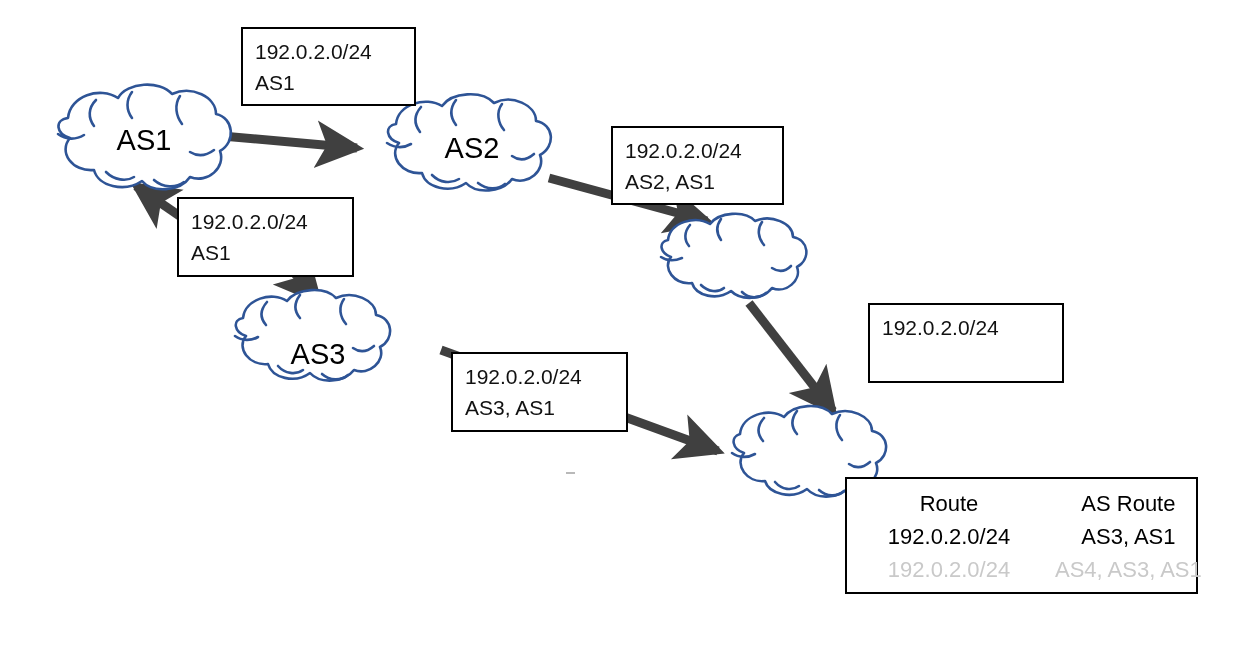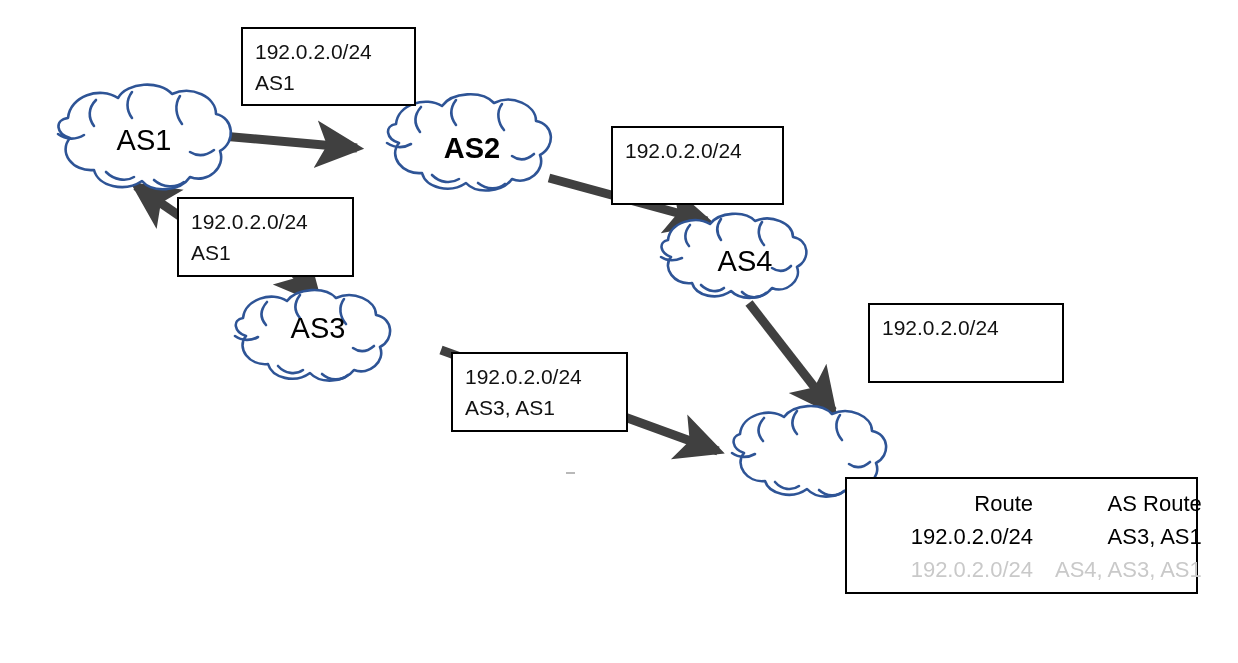--- a/index.html
+++ b/index.html
@@ -78,21 +78,21 @@
     padding: 8px 14px 8px 18px;
     font-size: 22px;
     line-height: 33px;
     font-family: "Liberation Sans", sans-serif;
   }
   .route-table table {
     border-collapse: collapse;
     width: 100%;
   }
   .route-table td, .route-table th {
-    text-align: right;
+    text-align: center;
     padding: 0 22px 0 0;
     font-weight: normal;
     white-space: nowrap;
     font-size: 22px;
     line-height: 33px;
   }
   .route-table th {
     color: #000000;
   }
   .route-table td.c-route { min-width: 168px; }
@@ -245,40 +245,38 @@
         <path d="M819,490 C827,497 837,497 844,491" fill="none"></path>
         <path d="M870,462 C863,468 856,469 849,464" fill="none"></path>
       </g>
     </g>
   </svg>
 
   <div class="as-node" style="left:36px; top:80px; width:216px; height:120px;">
     <span class="as-label">AS1</span>
   </div>
 
-  <div class="as-node" style="left:364px; top:88px; width:216px; height:120px;font-weight:bold;">
+  <div class="as-node" style="left:364px; top:88px; width:216px; height:120px;">
     <span class="as-label">AS2</span>
   </div>
 
-  <div class="as-node" style="left:210px; top:269px; width:216px; height:118px;">
+  <div class="as-node" style="left:210px; top:295px; width:216px; height:118px;">
     <span class="as-label">AS3</span>
   </div>
 
-  <div class="as-node" style="left:640px; top:206px; width:210px; height:110px;">
-    <span class="as-label">AS4</span>
-  </div>
 
 
   <div class="label-box" style="left:241px; top:27px; width:175px; height:79px;">
     <span class="lb-line">192.0.2.0/24</span>
     <span class="lb-line">AS1</span>
   </div>
 
   <div class="label-box" style="left:611px; top:126px; width:173px; height:79px;">
     <span class="lb-line">192.0.2.0/24</span>
+    <span class="lb-line">AS2, AS1</span>
   </div>
 
   <div class="label-box" style="left:177px; top:197px; width:177px; height:80px;">
     <span class="lb-line">192.0.2.0/24</span>
     <span class="lb-line">AS1</span>
   </div>
 
   <div class="label-box" style="left:451px; top:352px; width:177px; height:80px;">
     <span class="lb-line">192.0.2.0/24</span>
     <span class="lb-line">AS3, AS1</span>

